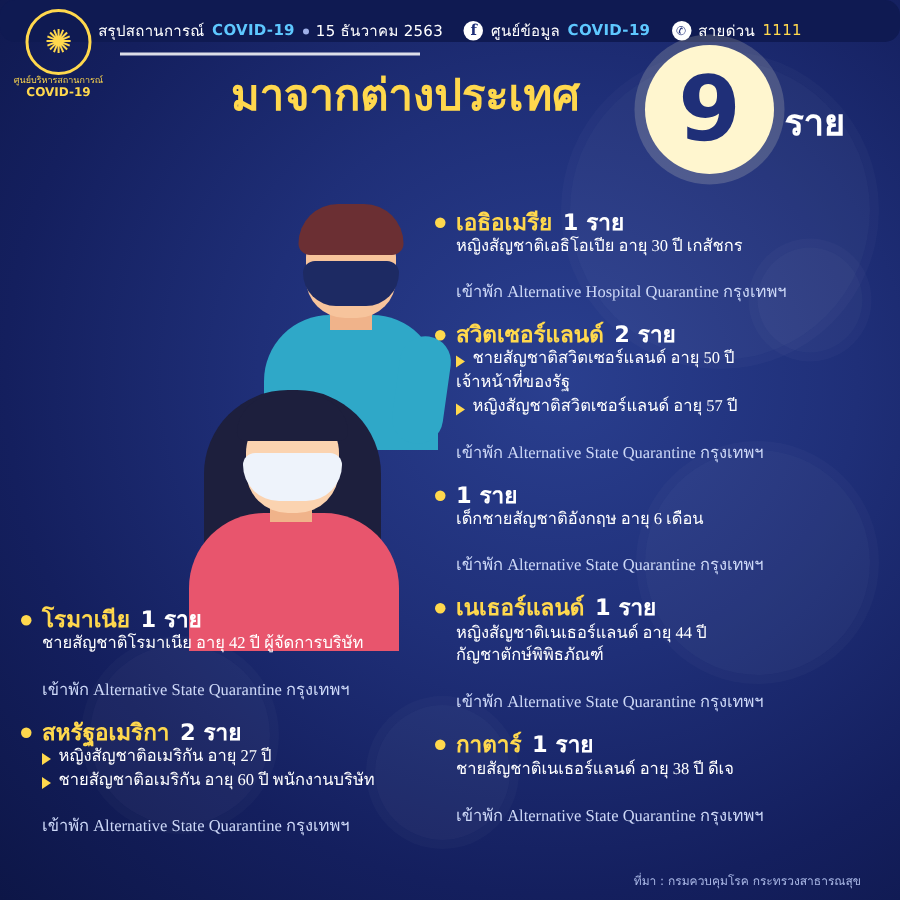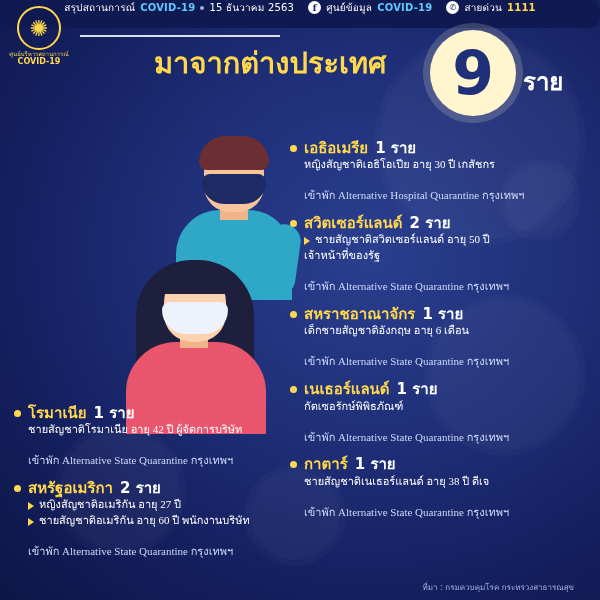--- a/index.html
+++ b/index.html
@@ -25,36 +25,36 @@
   .v1 { width: 200px; height: 200px; left: 380px; top: 40px; }
   .v2 { width: 150px; height: 150px; left: 430px; top: 300px; }
   .v3 { width: 120px; height: 120px; left: 60px; top: 430px; }
   .v4 { width: 90px;  height: 90px;  left: 250px; top: 470px; }
   .v5 { width: 70px;  height: 70px;  left: 505px; top: 165px; }
 
   
   .topbar {
     position: absolute; top: 0; left: 0; right: 0; height: 28px;
     background: #0f1a52;
-    display: flex; align-items: flex-start; justify-content: center;
+    display: flex; align-items: flex-end; justify-content: center;
     font-size: 10px; letter-spacing: .2px; border-radius: 10px;
   }
   .topbar .seg { display: flex; align-items: center; gap: 5px; padding: 0 7px; white-space: nowrap; }
   .topbar .dot { width: 4px; height: 4px; border-radius: 50%; background: #9fb0e8; display: inline-block; }
   .kw-blue { color: #5ec8ff; font-weight: bold; }
   .fb-circle {
     width: 13px; height: 13px; border-radius: 50%; background: #ffffff; color: #1f2f78;
     font-size: 10px; font-weight: bold; line-height: 13px; text-align: center;
     font-family: "DejaVu Serif", serif;
   }
   .ph-circle {
     width: 13px; height: 13px; border-radius: 50%; background: #ffffff; color: #1f2f78;
     font-size: 8px; line-height: 13px; text-align: center;
   }
-  .tel { color: #ffd84d; font-weight: bold; }
+  .tel { color: #ffd84d; font-weight: normal; }
 
   
   .emblem {
     position: absolute; left: 8px; top: 6px; width: 62px; text-align: center;
   }
   .emblem .ring {
     width: 44px; height: 44px; margin: 0 auto;
     border: 2px solid #ffd84d; border-radius: 50%;
     display: flex; align-items: center; justify-content: center;
     color: #ffd84d; font-size: 22px;
@@ -259,48 +259,54 @@
         </div>
         <div class="detail">
           <div class="detail-line">
             <span class="tri"></span>
             <span>ชายสัญชาติสวิตเซอร์แลนด์ อายุ 50 ปี</span>
           </div>
           <div class="detail-line">
             <span>เจ้าหน้าที่ของรัฐ</span>
           </div>
           <div class="detail-line">
-            <span class="quarantine">เข้าพัก Alternative State Quarantine กรุงเทพฯ</span>
-          </div>
-        </div>
-      </div>
-      <div class="entry">
-        <div class="entry-head">
-          <span class="bullet-dot"></span>
-          <span>สหราชอาณาจักร</span>
+            <span class="tri"></span>
+            <span>หญิงสัญชาติสวิตเซอร์แลนด์ อายุ 57 ปี</span>
+          </div>
+          <div class="detail-line">
+            <span class="quarantine">เข้าพัก Alternative State Quarantine กรุงเทพฯ</span>
+          </div>
+        </div>
+      </div>
+      <div class="entry">
+        <div class="entry-head">
+          <span class="bullet-dot"></span>
           <span class="count">1 ราย</span>
         </div>
         <div class="detail">
           <div class="detail-line">
             <span>เด็กชายสัญชาติอังกฤษ อายุ 6 เดือน</span>
           </div>
           <div class="detail-line">
             <span class="quarantine">เข้าพัก Alternative State Quarantine กรุงเทพฯ</span>
           </div>
         </div>
       </div>
       <div class="entry">
         <div class="entry-head">
           <span class="bullet-dot"></span>
           <span>เนเธอร์แลนด์</span>
           <span class="count">1 ราย</span>
         </div>
         <div class="detail">
           <div class="detail-line">
-            <span>กัตเซอรักษ์พิพิธภัณฑ์</span>
+            <span>หญิงสัญชาติเนเธอร์แลนด์ อายุ 44 ปี</span>
+          </div>
+          <div class="detail-line">
+            <span>กัญชาตักษ์พิพิธภัณฑ์</span>
           </div>
           <div class="detail-line">
             <span class="quarantine">เข้าพัก Alternative State Quarantine กรุงเทพฯ</span>
           </div>
         </div>
       </div>
       <div class="entry">
         <div class="entry-head">
           <span class="bullet-dot"></span>
           <span>กาตาร์</span>

